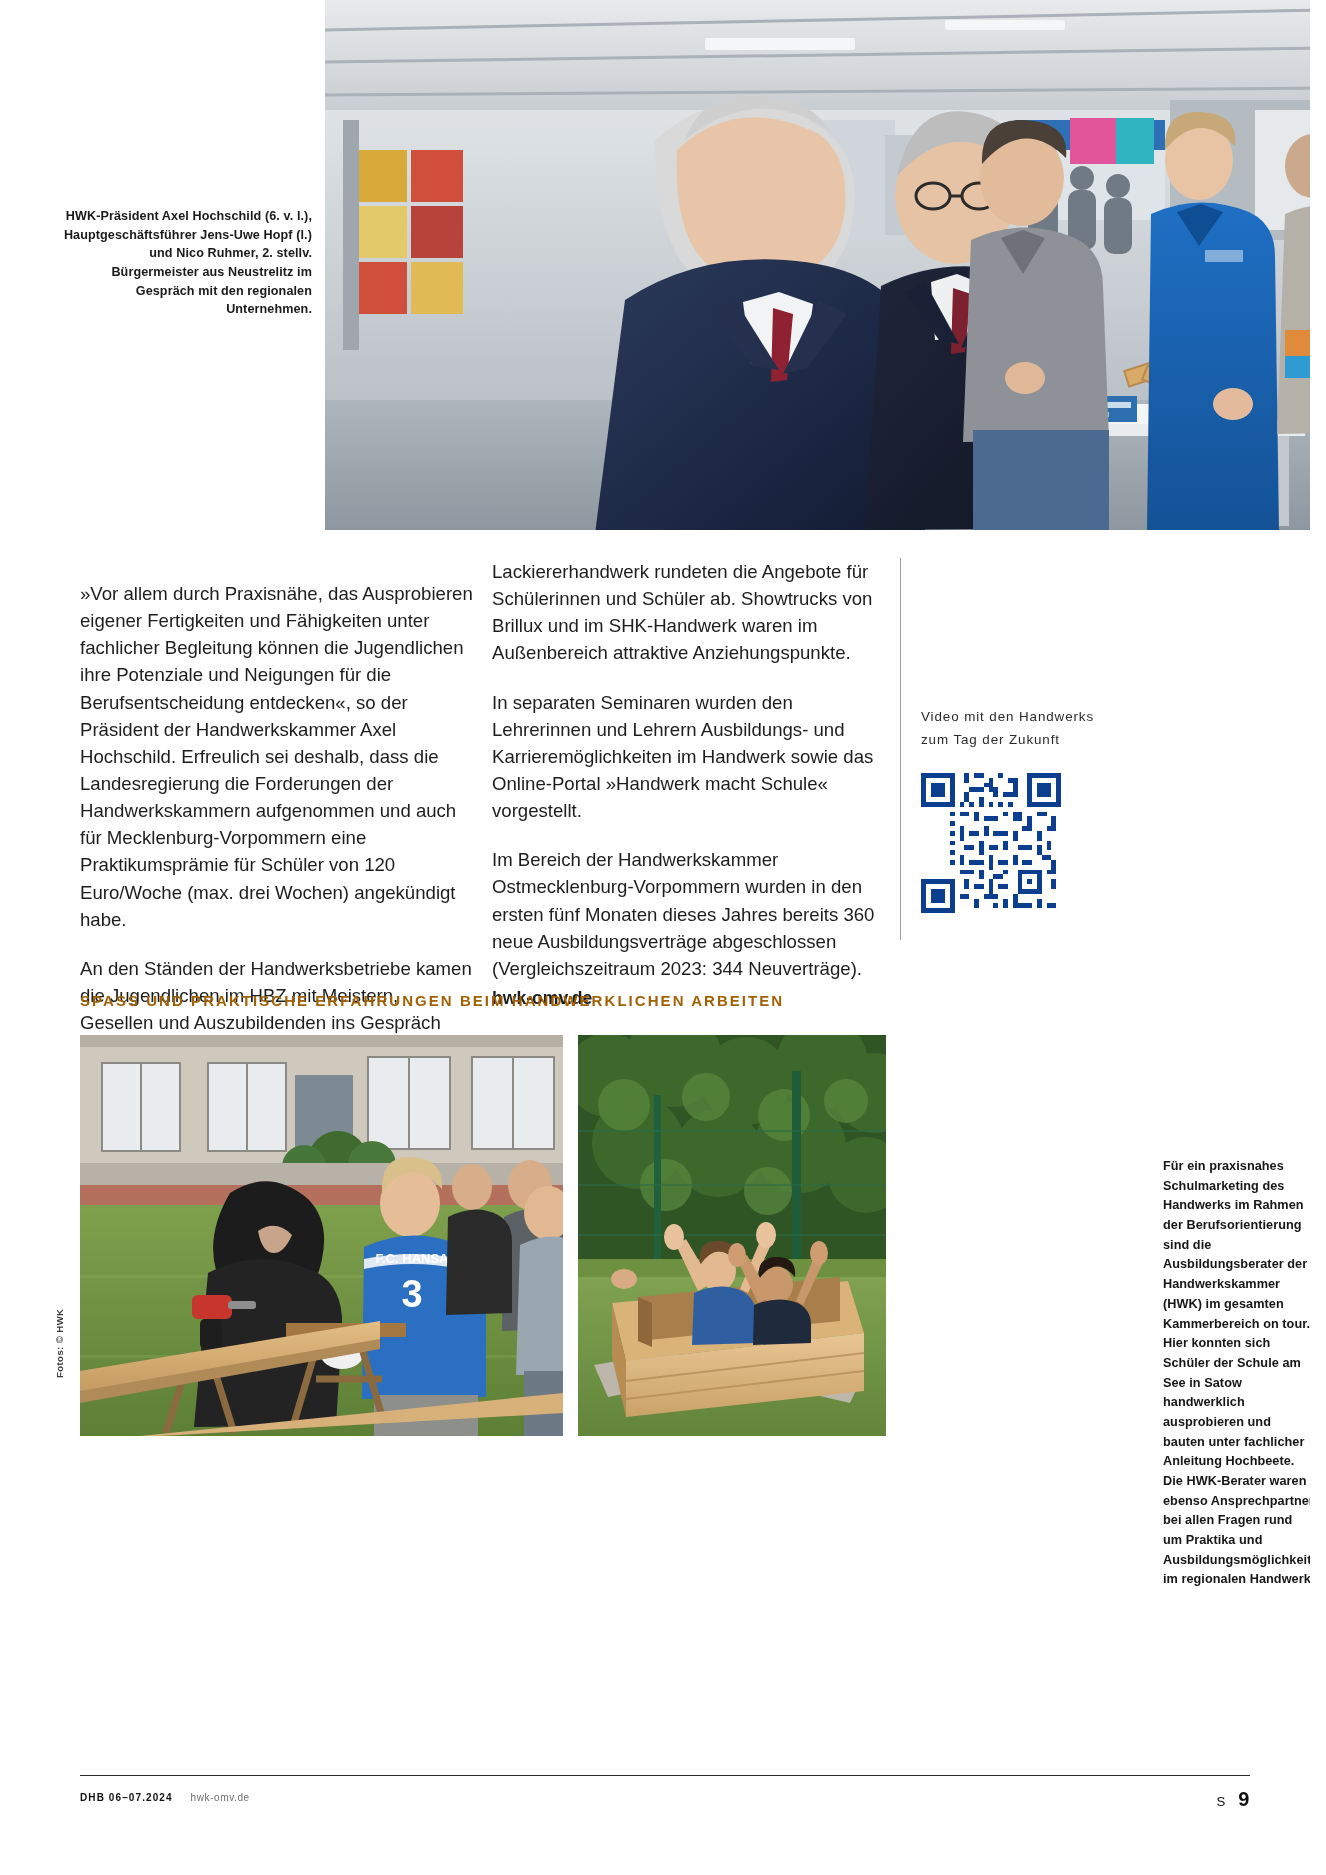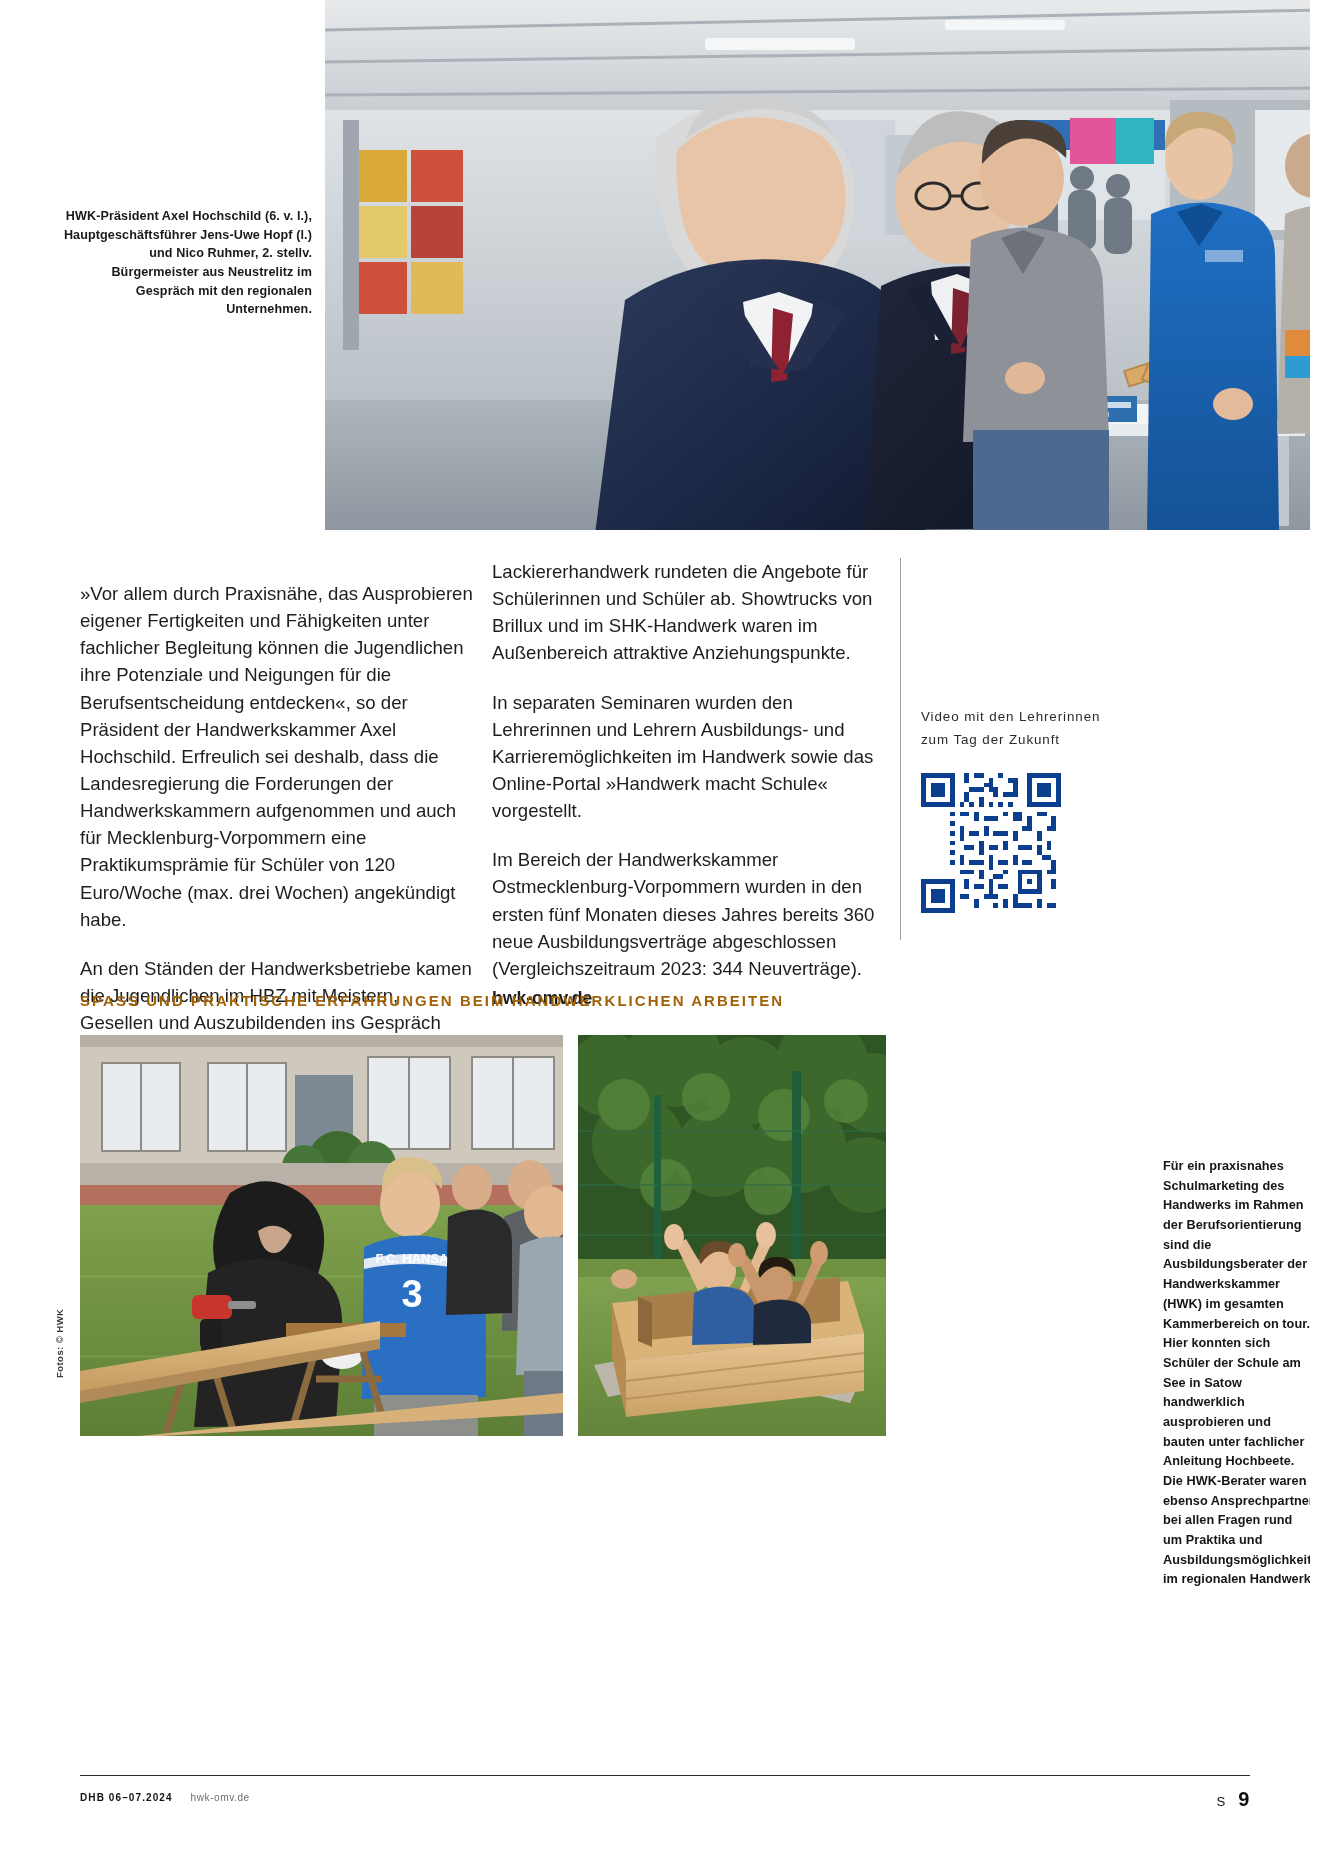--- a/index.html
+++ b/index.html
@@ -345,21 +345,21 @@
   <div class="col col-mid">
     <p>Lackiererhandwerk rundeten die Angebote für Schülerinnen und Schüler ab. Showtrucks von Brillux und im SHK-Handwerk waren im Außenbereich attraktive Anziehungspunkte.</p>
     <p>In separaten Seminaren wurden den Lehrerinnen und Lehrern Ausbildungs- und Karrieremöglichkeiten im Handwerk sowie das Online-Portal »Handwerk macht Schule« vorgestellt.</p>
     <p style="margin-bottom:4px;">Im Bereich der Handwerkskammer Ostmecklenburg-Vorpommern wurden in den ersten fünf Monaten dieses Jahres bereits 360 neue Ausbildungsverträge abgeschlossen (Vergleichszeitraum 2023: 344 Neuverträge).</p>
     <p class="inline-bold" style="font-size:17.6px;">hwk-omv.de</p>
   </div>
 
   <div class="vrule"></div>
 
   <div class="video-box">
-    <div class="video-label">Video mit den Lehrerinnen zum Tag der Zukunft</div>
+    <div class="video-label">Video mit den Handwerks zum Tag der Zukunft</div>
     <svg class="qr" viewBox="0 0 29 29" shape-rendering="crispEdges" aria-hidden="true">
       <rect width="29" height="29" fill="#ffffff"></rect>
       <g fill="#0b3e8f">
 
         <rect x="0" y="0" width="7" height="1"></rect>
           <rect x="0" y="6" width="7" height="1"></rect>
         <rect x="0" y="0" width="1" height="7"></rect>
           <rect x="6" y="0" width="1" height="7"></rect>
         <rect x="2" y="2" width="3" height="3"></rect>
 

